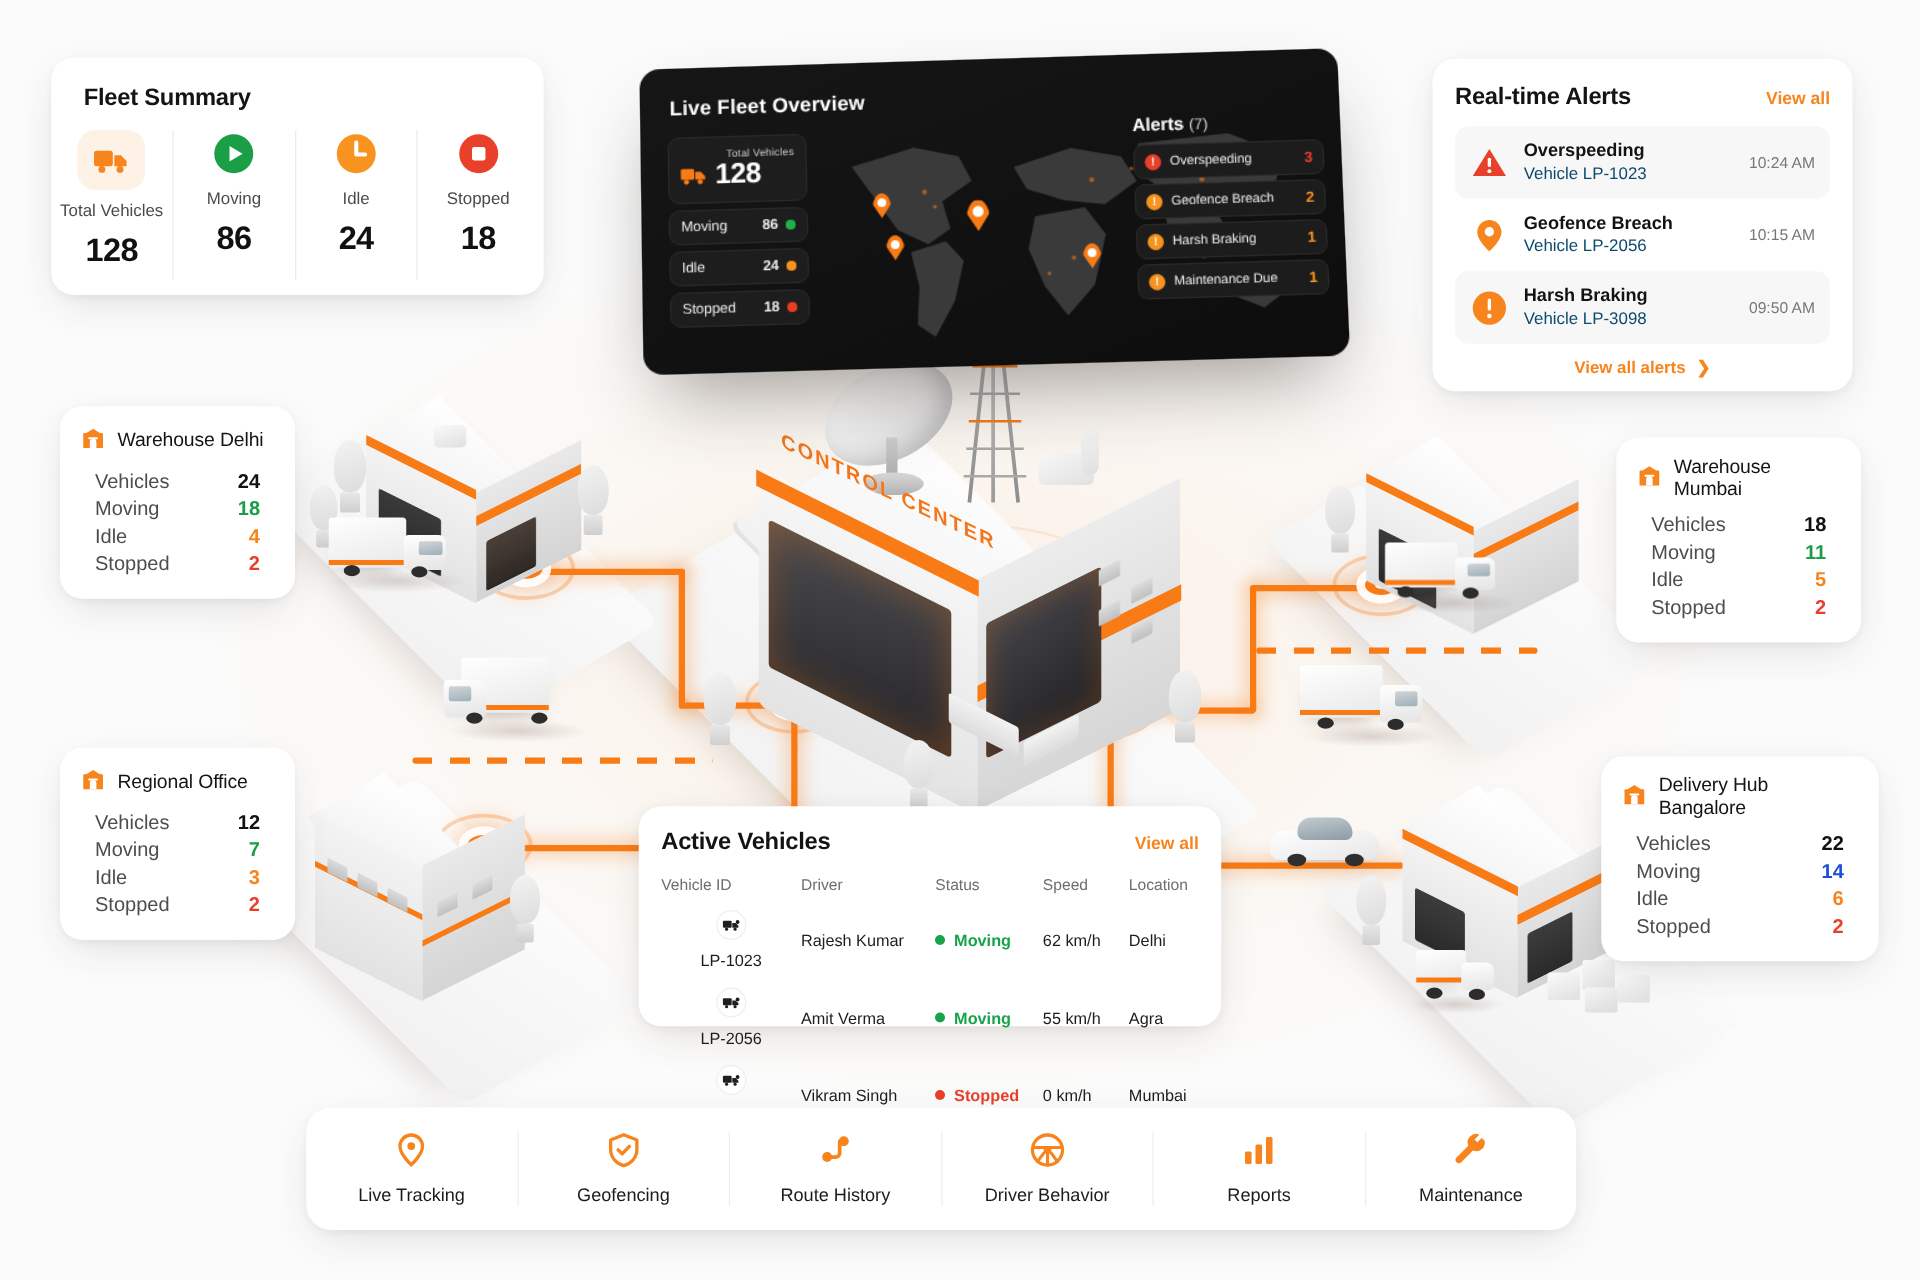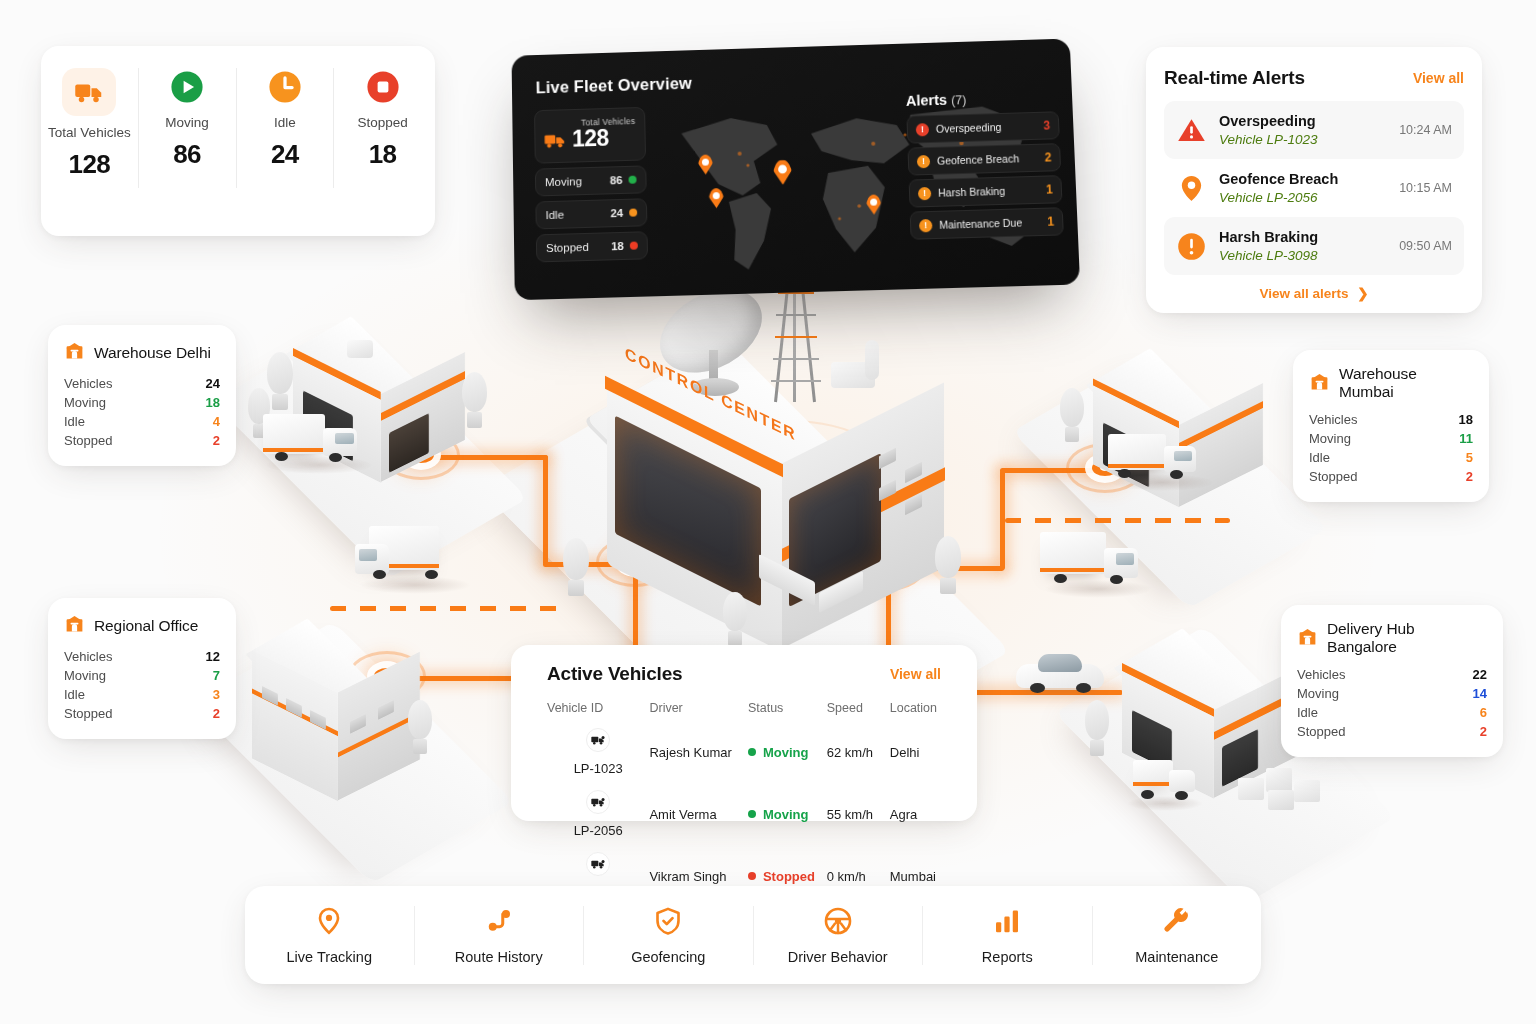--- a/index.html
+++ b/index.html
@@ -196,38 +196,38 @@
           color:#fff; font-size:9px; font-weight:700; flex:none; }
 
   
   #rt-alerts{ left:1146px; top:47px; width:336px; height:266px; padding:20px 18px; }
   #rt-alerts .top{ display:flex; justify-content:space-between; align-items:center; margin-bottom:12px; }
   .ra-row{ display:flex; align-items:center; gap:13px; padding:11px 12px; border-radius:11px; }
   .ra-row.hl{ background:#f7f7f7; }
   .ra-ico{ width:30px;height:30px; flex:none; display:flex;align-items:center;justify-content:center; }
   .ra-txt{ flex:1; }
   .ra-t{ font-size:14.5px; font-weight:600; color:#131313; }
-  .ra-s{ font-size:13.5px; color:#4d7c0f; margin-top:1px;font-style:italic; }
+  .ra-s{ font-size:13.5px; color:#0c4a6e; margin-top:1px; }
   .ra-time{ font-size:12.5px; color:#777; }
   .ra-foot{ text-align:center; margin-top:10px; color:#f7841c; font-size:13.5px; font-weight:600; }
 
   
   .site{ padding:15px 16px 14px; }
   .site .hd{ display:flex; align-items:center; gap:9px; margin-bottom:11px; }
   .site .hd .nm{ font-size:15.5px; font-weight:400; color:#141414; letter-spacing:-.1px; }
-  .site .r{ display:flex; justify-content:space-between; font-size:13px; margin:4px 0; }
+  .site .r{ display:flex; justify-content:space-between; font-size:16px; margin:4px 12px; }
   .site .r .k{ color:#4d4d4d; }
   .site .r .vv{ font-weight:700; }
   #site-delhi{ left:48px; top:325px; width:188px; }
   #site-regional{ left:48px; top:598px; width:188px; }
   #site-mumbai{ left:1293px; top:350px; width:196px; }
   #site-bangalore{ left:1281px; top:605px; width:222px; }
 
   
-  #active-vehicles{ left:511px; top:645px; width:466px; height:176px; padding:18px 36px; }
+  #active-vehicles{ left:511px; top:645px; width:466px; height:176px; padding:18px 18px; }
   #active-vehicles .top{ display:flex; justify-content:space-between; align-items:center; margin-bottom:8px; }
   table{ width:100%; border-collapse:collapse; }
   th{ text-align:left; font-size:12.5px; color:#6e6e6e; font-weight:400; padding:8px 0 6px; }
   td{ font-size:13px; color:#1d1d1d; padding:7px 0; }
   .vid{ display:flex; align-items:center; gap:9px;flex-direction:column; }
   .vicon{ width:24px;height:24px;border-radius:50%; background:#fff; border:1px solid #eee; display:flex;align-items:center;justify-content:center; flex:none; }
   .stat{ display:flex; align-items:center; gap:7px; font-weight:600; }
 
   
   #bottom-nav{
@@ -448,20 +448,21 @@
         <div class="pot"></div>
       </div>
     <div class="tree" style="left:352px;top:236px;width:26px;height:58px;">
         <div class="crown"></div>
         <div class="pot"></div>
       </div>
   </div>
 </div>
 
 <div class="card" id="fleet-summary">
+  <div class="card-title">Fleet Summary</div>
   <div class="fs-row" id="fs-row">
       <div class="fs-cell">
         <div class="fs-ico total">
           <svg width="30" height="30" viewBox="0 0 24 24" fill="none">
             <rect x="1" y="6" width="12" height="10" rx="1.6" fill="#f7841c"></rect>
             <path d="M14 9h4.2l3.6 3.6V16H14z" fill="#f7841c"></path>
             <circle cx="6" cy="18" r="2.2" fill="#f7841c"></circle>
             <circle cx="17.6" cy="18" r="2.2" fill="#f7841c"></circle>
           </svg>
         </div>
@@ -878,32 +879,32 @@
 <div class="card" id="bottom-nav">
     <div class="nav-item">
       <span><svg width="30" height="30" viewBox="0 0 24 24" fill="none">
           <path d="M12 2.4c-4 0-7.2 3.2-7.2 7.2 0 5.4 7.2 11.8 7.2 11.8s7.2-6.4 7.2-11.8c0-4-3.2-7.2-7.2-7.2z" stroke="#f7841c" stroke-width="2.1" fill="none"></path>
           <circle cx="12" cy="9.5" r="2.5" fill="#f7841c"></circle>
         </svg></span>
                  <span class="nav-lb">Live Tracking</span>
     </div>
     <div class="nav-item">
       <span><svg width="30" height="30" viewBox="0 0 24 24" fill="none">
+          <path d="M12 2.3 20.4 5.6v6.1c0 5-3.5 8.9-8.4 10.3C7.1 20.6 3.6 16.7 3.6 11.7V5.6z" stroke="#f7841c" stroke-width="2.1" fill="none" stroke-linejoin="round"></path>
+          <path d="M8.4 11.9l2.6 2.6 4.6-4.8" stroke="#f7841c" stroke-width="2.2" fill="none" stroke-linecap="round" stroke-linejoin="round"></path>
+        </svg></span>
+                 <span class="nav-lb">Geofencing</span>
+    </div>
+    <div class="nav-item">
+      <span><svg width="30" height="30" viewBox="0 0 24 24" fill="none">
           <circle cx="7" cy="16.5" r="3.2" fill="#f7841c"></circle>
           <circle cx="17.6" cy="6.4" r="3.2" fill="#f7841c"></circle>
           <path d="M7 16.5h5.4a2.6 2.6 0 0 0 2.6-2.6V6.4" stroke="#f7841c" stroke-width="2.4" fill="none" stroke-linecap="round"></path>
         </svg></span>
                  <span class="nav-lb">Route History</span>
-    </div>
-    <div class="nav-item">
-      <span><svg width="30" height="30" viewBox="0 0 24 24" fill="none">
-          <path d="M12 2.3 20.4 5.6v6.1c0 5-3.5 8.9-8.4 10.3C7.1 20.6 3.6 16.7 3.6 11.7V5.6z" stroke="#f7841c" stroke-width="2.1" fill="none" stroke-linejoin="round"></path>
-          <path d="M8.4 11.9l2.6 2.6 4.6-4.8" stroke="#f7841c" stroke-width="2.2" fill="none" stroke-linecap="round" stroke-linejoin="round"></path>
-        </svg></span>
-                 <span class="nav-lb">Geofencing</span>
     </div>
     <div class="nav-item">
       <span><svg width="30" height="30" viewBox="0 0 24 24" fill="none">
           <circle cx="12" cy="12" r="9.6" stroke="#f7841c" stroke-width="2.1" fill="none"></circle>
           <circle cx="12" cy="12" r="2.5" fill="#f7841c"></circle>
           <path d="M3 10.4h18M12 14.5V21.6M9.6 14l-4 5.4M14.4 14l4 5.4" stroke="#f7841c" stroke-width="2" stroke-linecap="round"></path>
         </svg></span>
                  <span class="nav-lb">Driver Behavior</span>
     </div>
     <div class="nav-item">

